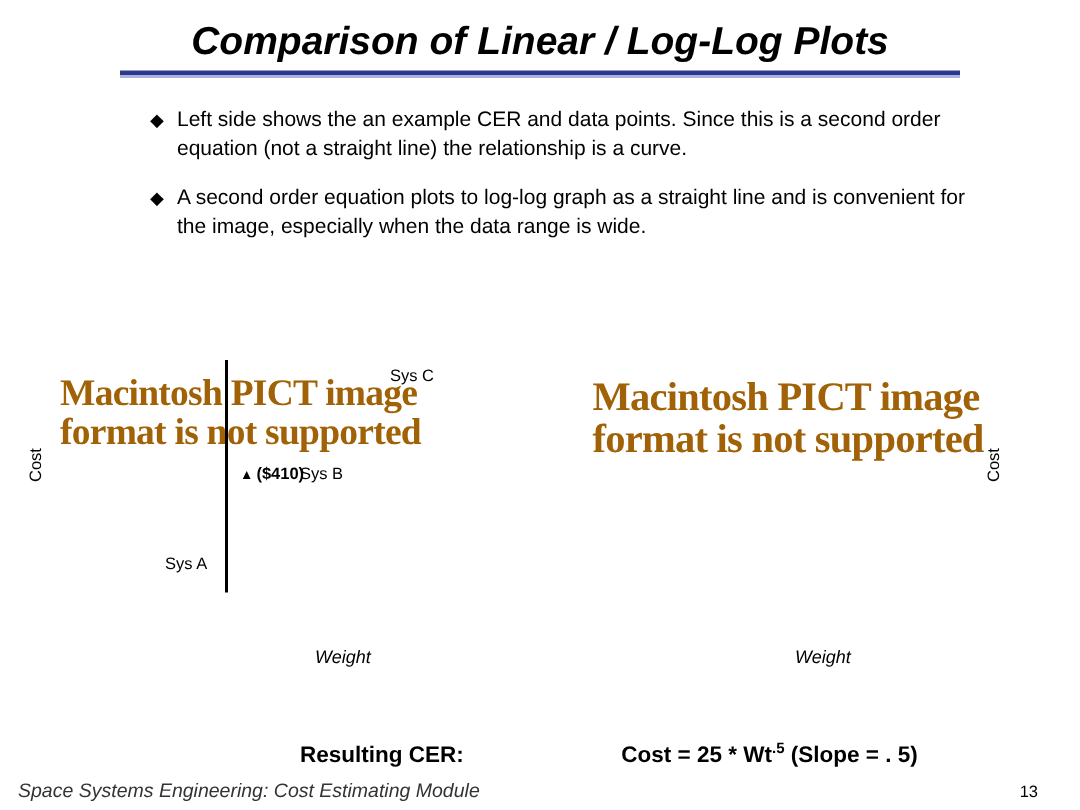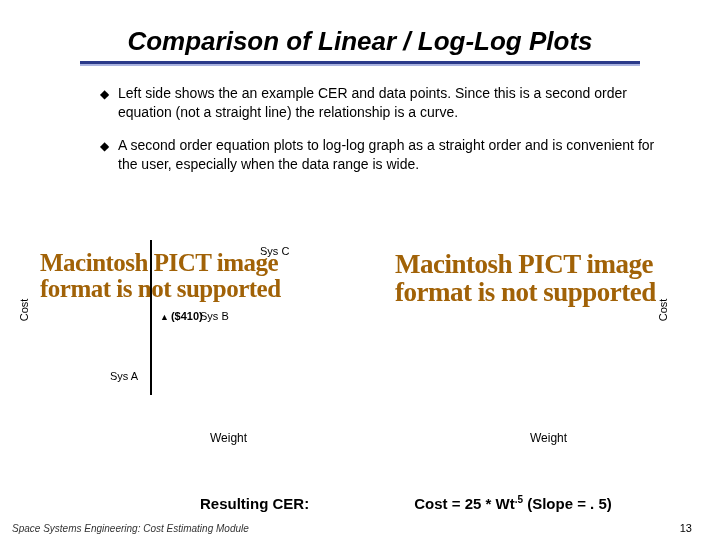--- a/index.html
+++ b/index.html
@@ -1,67 +1,67 @@
 <!DOCTYPE html>
 <html><head>
 <meta charset="utf-8">
 <style>
   * { box-sizing: border-box; margin: 0; padding: 0; }
   html, body { width: 720px; height: 540px; font-family: Arial, Helvetica, sans-serif; background: #fff; color: #000; }
   .slide { position: relative; width: 720px; height: 540px; }
-  .title-wrap { padding: 26px 0 2px 0; text-align: center; }
+  .title-wrap { padding: 12px 0 2px 0; text-align: center; }
   .title { font-size: 26px; font-weight: bold; font-style: italic; }
   .underline { margin: 4px auto 0 auto; width: 560px; height: 3px; background: #2b3a8a; box-shadow: 0 2px 0 #aab3e0; }
   .bullets { padding: 18px 60px 0 100px; font-size: 14px; line-height: 1.35; }
   .bullet { display: flex; margin-bottom: 14px; }
   .diamond { flex: 0 0 18px; font-size: 12px; padding-top: 2px; }
   .bullet-text { flex: 1; }
   .charts { position: absolute; top: 230px; left: 30px; right: 30px; height: 210px; display: flex; gap: 30px; }
   .chart-col { flex: 1; position: relative; }
   .pict { position: absolute; top: 20px; left: 10px; right: 10px; font-family: Georgia, 'Times New Roman', serif; font-weight: bold; color: #a16207; font-size: 25px; line-height: 1.05; letter-spacing: -0.5px; pointer-events: none; }
   .pict.right { font-size: 27px; left: 20px; }
   .axis-y { position: absolute; left: 120px; top: 10px; bottom: 45px; width: 2px; background: #000; }
   .y-label { position: absolute; left: 0px; top: 70px; font-size: 11px; transform: rotate(-90deg); transform-origin: left top; width: 60px; text-align: center; }
   .y-label.left { left: -12px; top: 110px; }
   .y-label.rightpos { left: 282px; top: 110px; }
-  .x-label { position: absolute; font-size: 12px; bottom: -5px; }
+  .x-label { position: absolute; font-size: 12px; bottom: -5px; font-style: italic; }
   .x-label.leftpos { left: 180px; }
   .x-label.rightpos { left: 155px; }
   .data-label { position: absolute; font-size: 11px; white-space: nowrap; }
   .sys-a { left: 80px; top: 140px; }
   .sys-b { left: 170px; top: 42px; margin-top: 38px; }
   .sys-c { left: 230px; top: 15px; }
   .price { left: 130px; top: 80px; font-weight: bold; }
   .price::before { content: "▲"; font-size: 9px; margin-right: 2px; }
   .equations { position: absolute; bottom: 28px; left: 0; right: 0; padding: 0 64px 0 200px; font-size: 14px; }
   .eq-row { display: flex; align-items: baseline; margin-top: 6px; }
   .eq-label { flex: 0 0 170px; font-weight: bold; font-size: 15px; }
   .eq-val { flex: 1; text-align: center; font-weight: bold; font-size: 15px; }
   .eq-val sup { font-size: 10px; vertical-align: super; }
-  .footer { position: absolute; bottom: 6px; left: 12px; font-size: 10px; font-style: italic; color: #333; }
+  .footer { position: absolute; bottom: 6px; left: 12px; font-size: 13px; font-style: italic; color: #333; }
   .pagenum { position: absolute; bottom: 6px; right: 28px; font-size: 11px; }
 </style>
 </head>
 <body>
 
 <div class="slide">
 
   <div class="title-wrap">
     <div class="title">Comparison of Linear / Log-Log Plots</div>
     <div class="underline"></div>
   </div>
 
   <div class="bullets">
     <div class="bullet">
       <span class="diamond">◆</span>
       <span class="bullet-text">Left side shows the an example CER and data points.  Since this is a second order equation (not a straight line) the relationship is a curve.</span>
     </div>
     <div class="bullet">
       <span class="diamond">◆</span>
-      <span class="bullet-text">A second order equation plots to log-log graph as a straight order and is convenient for the user, especially when the data range is wide.</span>
+      <span class="bullet-text">A second order equation plots to log-log graph as a straight line and is convenient for the image, especially when the data range is wide.</span>
     </div>
   </div>
 
   <div class="charts">
 
     <div class="chart-col">
       <div class="pict">Macintosh PICT image format is not supported</div>
       <div class="axis-y"></div>
       <span class="y-label left">Cost</span>
       <span class="data-label sys-a">Sys A</span>

